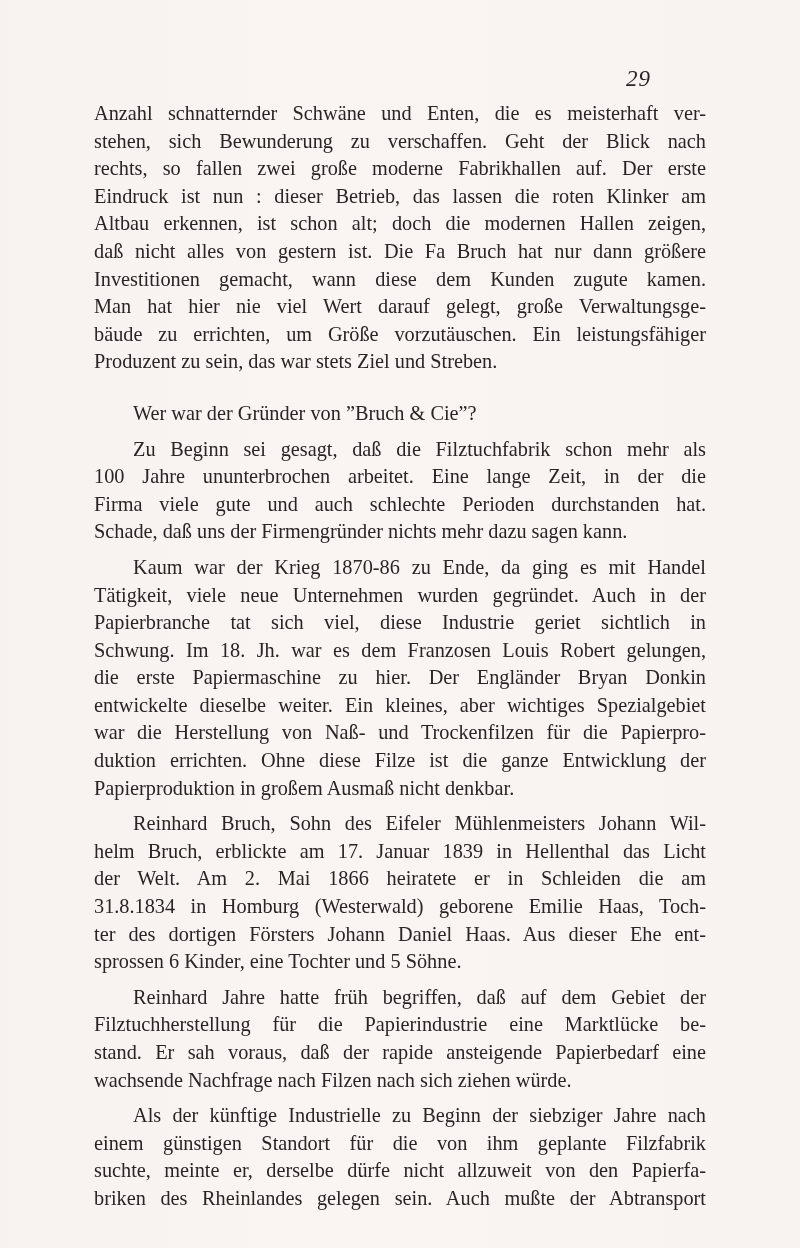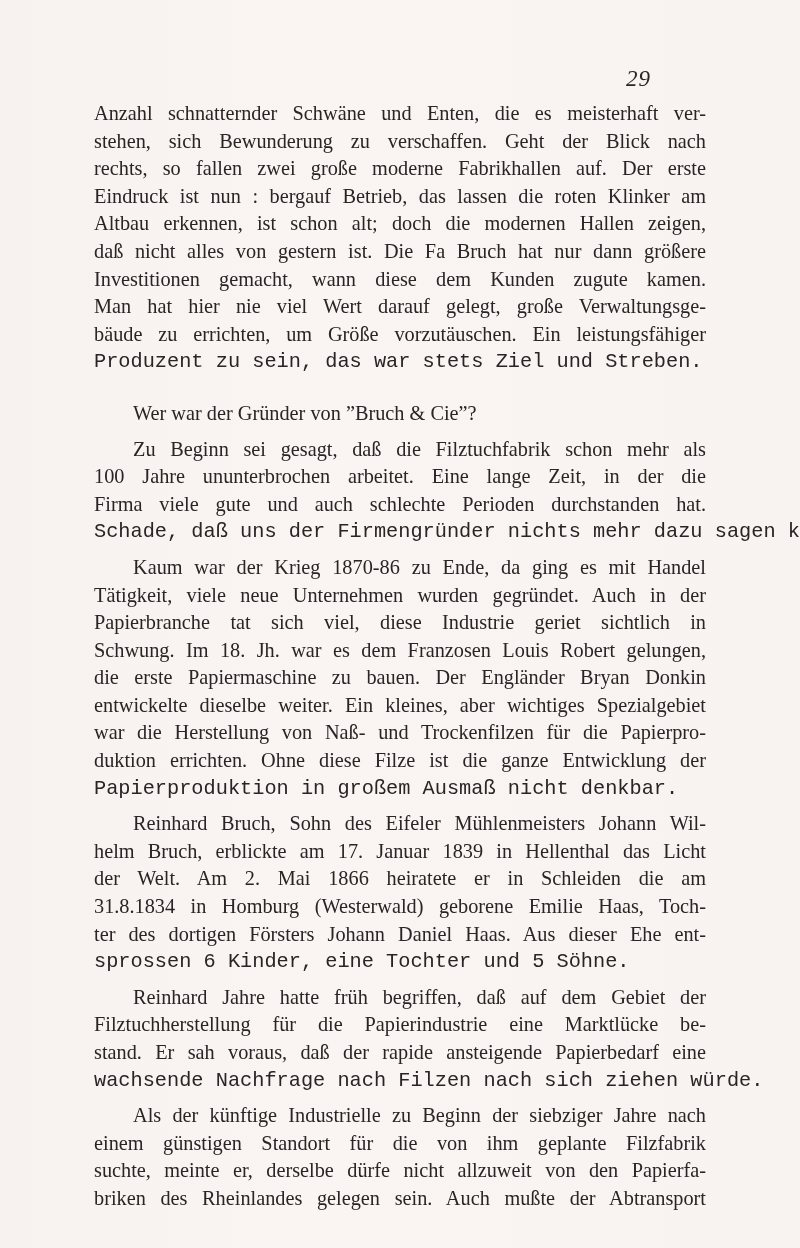--- a/index.html
+++ b/index.html
@@ -46,21 +46,20 @@
     }
     .line {
       display: block;
       white-space: nowrap;
       text-align: justify;
       text-align-last: justify;
       height: 27.6px;
     }
     .line.last {
       text-align-last: left;
-      font-family: Liberation Mono, monospace;
     }
     .line.indent {
       padding-left: 39px;
     }
     .heading {
       font-weight: normal;
       text-align-last: left;
       padding-left: 39px;
     }
     .gap-small { height: 8px; }
@@ -75,21 +74,21 @@
   <div class="ghost" style="left:560px;top:370px;font-size:34px;font-style:italic;transform:rotate(-8deg);">&nbsp;</div>
 
   <div class="page-number">29</div>
 
   <div class="text-block">
 
     <div>
       <span class="line">Anzahl schnatternder Schwäne und Enten, die es meisterhaft ver-</span>
       <span class="line">stehen, sich Bewunderung zu verschaffen. Geht der Blick nach</span>
       <span class="line">rechts, so fallen zwei große moderne Fabrikhallen auf. Der erste</span>
-      <span class="line">Eindruck ist nun : bergauf Betrieb, das lassen die roten Klinker am</span>
+      <span class="line">Eindruck ist nun : dieser Betrieb, das lassen die roten Klinker am</span>
       <span class="line">Altbau erkennen, ist schon alt; doch die modernen Hallen zeigen,</span>
       <span class="line">daß nicht alles von gestern ist. Die Fa Bruch hat nur dann größere</span>
       <span class="line">Investitionen gemacht, wann diese dem Kunden zugute kamen.</span>
       <span class="line">Man hat hier nie viel Wert darauf gelegt, große Verwaltungsge-</span>
       <span class="line">bäude zu errichten, um Größe vorzutäuschen. Ein leistungsfähiger</span>
       <span class="line last">Produzent zu sein, das war stets Ziel und Streben.</span>
     </div>
 
     <div class="gap-large"></div>
 
@@ -104,21 +103,21 @@
       <span class="line last">Schade, daß uns der Firmengründer nichts mehr dazu sagen kann.</span>
     </div>
 
     <div class="gap-small"></div>
 
     <div>
       <span class="line indent">Kaum war der Krieg 1870-86 zu Ende, da ging es mit Handel</span>
       <span class="line">Tätigkeit, viele neue Unternehmen wurden gegründet. Auch in der</span>
       <span class="line">Papierbranche tat sich viel, diese Industrie geriet sichtlich in</span>
       <span class="line">Schwung. Im 18. Jh. war es dem Franzosen Louis Robert gelungen,</span>
-      <span class="line">die erste Papiermaschine zu bauen. Der Engländer Bryan Donkin</span>
+      <span class="line">die erste Papiermaschine zu hier. Der Engländer Bryan Donkin</span>
       <span class="line">entwickelte dieselbe weiter. Ein kleines, aber wichtiges Spezialgebiet</span>
       <span class="line">war die Herstellung von Naß- und Trockenfilzen für die Papierpro-</span>
       <span class="line">duktion errichten. Ohne diese Filze ist die ganze Entwicklung der</span>
       <span class="line last">Papierproduktion in großem Ausmaß nicht denkbar.</span>
     </div>
 
     <div class="gap-small"></div>
 
     <div style="position:relative;">
       <span class="line indent">Reinhard Bruch, Sohn des Eifeler Mühlenmeisters Johann Wil-</span>

